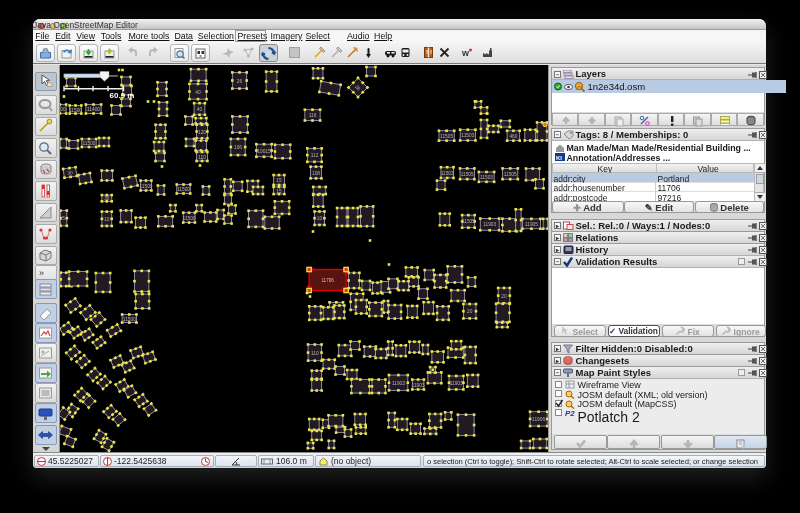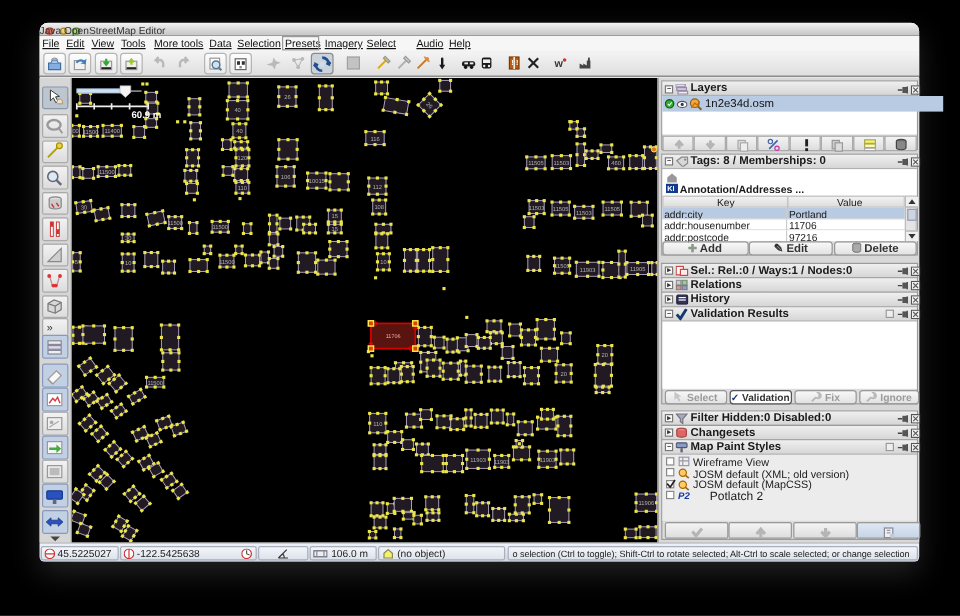--- a/index.html
+++ b/index.html
@@ -2399,20 +2399,21 @@
           </svg>
           <svg width="8" height="8" viewBox="0 0 8 8" style="position:absolute;left:207.5px;top:2.5px">
             <rect x="0.5" y="0.5" width="7" height="7" fill="#f0f0f0" stroke="#555"></rect>
             <path d="M2,2 l4,4 M6,2 l-4,4" stroke="#555" stroke-width="0.9"></path>
           </svg>
         </div>
         <div class="abs" style="left:0;top:12px;width:212.5px;height:60px;background:#fff;font-size:8.5px">
           <svg width="10" height="10" viewBox="0 0 10 10" style="position:absolute;left:3px;top:2px">
             <path d="M1,5 L5,1.5 9,5 V9 H1 z" fill="#999"></path>
           </svg>
+          <b class="abs" style="left:15px;top:2.5px;font-size:8.8px;white-space:nowrap">Man Made/Man Made/Residential Building ...</b>
           <svg width="10" height="8" viewBox="0 0 10 8" style="position:absolute;left:3px;top:12.5px">
             <rect x="0" y="0" width="10" height="8" fill="#123a8e"></rect>
             <text x="1" y="6.5" style="font-weight:bold;font-size:6px" fill="#fff">KI</text>
           </svg>
           <b class="abs" style="left:15px;top:12px;font-size:8.8px;white-space:nowrap">Annotation/Addresses ...</b>
           <div class="abs" style="left:0;top:22px;width:202px;height:10.5px;background:linear-gradient(#f2f2f2,#ddd);border:1px solid #bbb">
             <span class="abs" style="left:45px;top:0.5px">Key</span>
             <span class="abs" style="left:145px;top:0.5px">Value</span>
             <div class="abs" style="left:103px;top:0;width:1px;height:10.5px;background:#bbb"></div>
           </div>
@@ -2617,21 +2618,21 @@
               <circle cx="4" cy="5" r="3" fill="#fc6" stroke="#a60"></circle>
               <path d="M6,7 l3,2.5" stroke="#a60" stroke-width="1.4"></path>
             </svg>
             <span class="abs" style="left:26px;top:0.5px;font-size:9px">JOSM default (MapCSS)</span>
           </div>
           <div class="abs" style="left:0;top:29.5px;width:212.5px;height:9.5px">
             <div class="ck" style="top:1px"></div>
             <svg width="10" height="10" viewBox="0 0 10 10" style="position:absolute;left:13px;top:0px">
               <text x="0" y="8" style="font-weight:bold;font-style:italic;font-size:8px" fill="#1a3a9e">P2</text>
             </svg>
-            <span class="abs" style="left:40px;top:0.5px;font-size:10px">Potlatch 2</span>
+            <span class="abs" style="left:26px;top:0.5px;font-size:14px">Potlatch 2</span>
           </div>
         </div>
         <div class="abs" style="left:0;top:68.5px;width:212.5px;height:15px">
           <div class="abs" style="left:2px;top:0;width:53px;height:14px;border:1px solid #999;border-radius:2px;background:linear-gradient(#f4f4f4,#ddd)">
             <svg width="16" height="15" viewBox="0 0 16 15" style="position:absolute;left:18px;top:-0.5px">
               <path d="M4,7 l3,3.5 5,-6" stroke="#b5b5b5" stroke-width="2.6" fill="none"></path>
             </svg>
           </div>
           <div class="abs" style="left:55.5px;top:0;width:53px;height:14px;border:1px solid #999;border-radius:2px;background:linear-gradient(#f4f4f4,#ddd)">
             <svg width="16" height="15" viewBox="0 0 16 15" style="position:absolute;left:18px;top:-0.5px">

